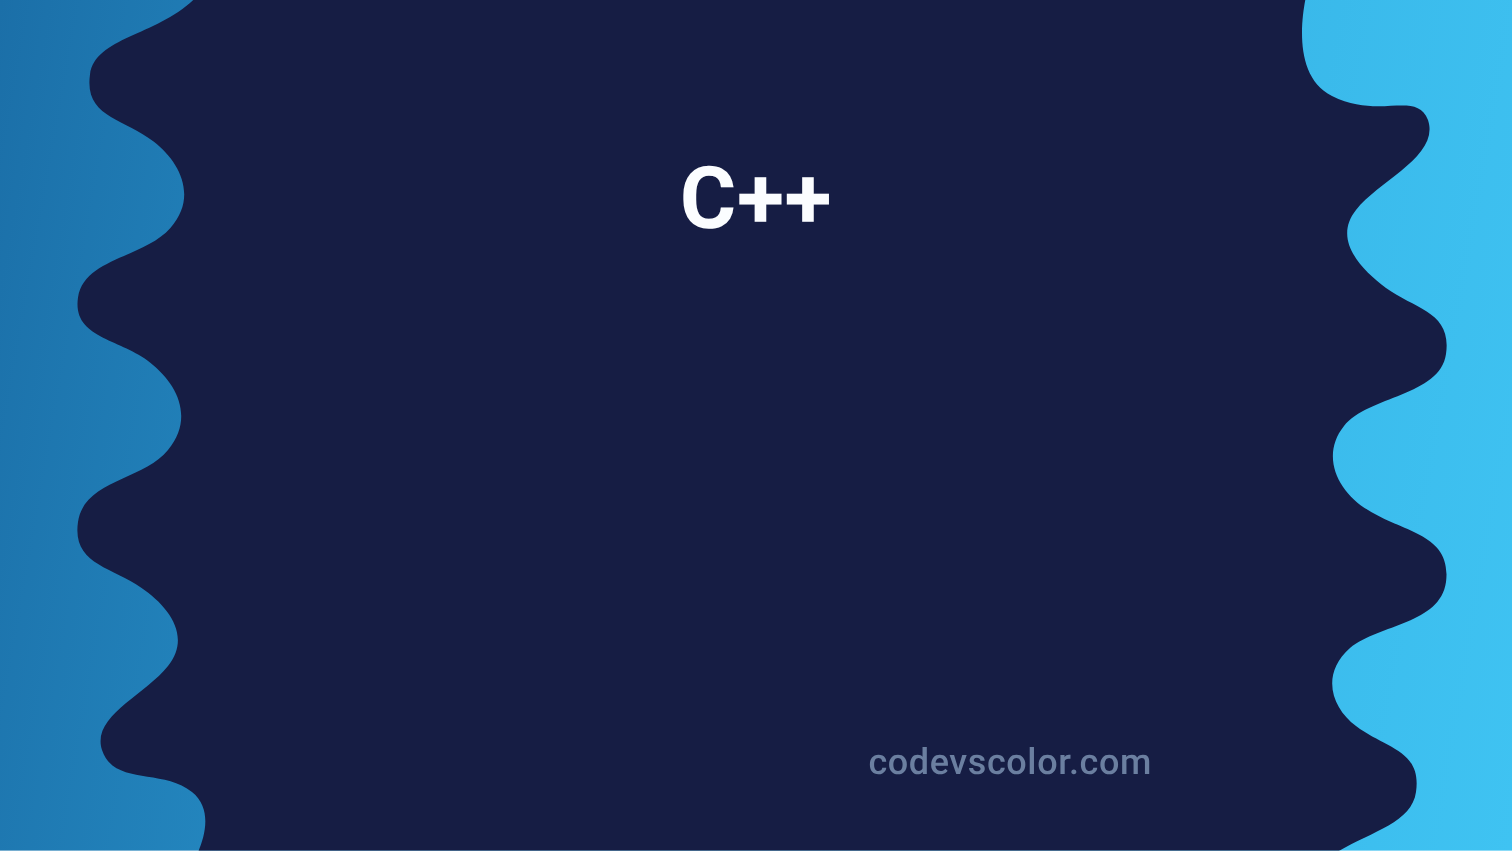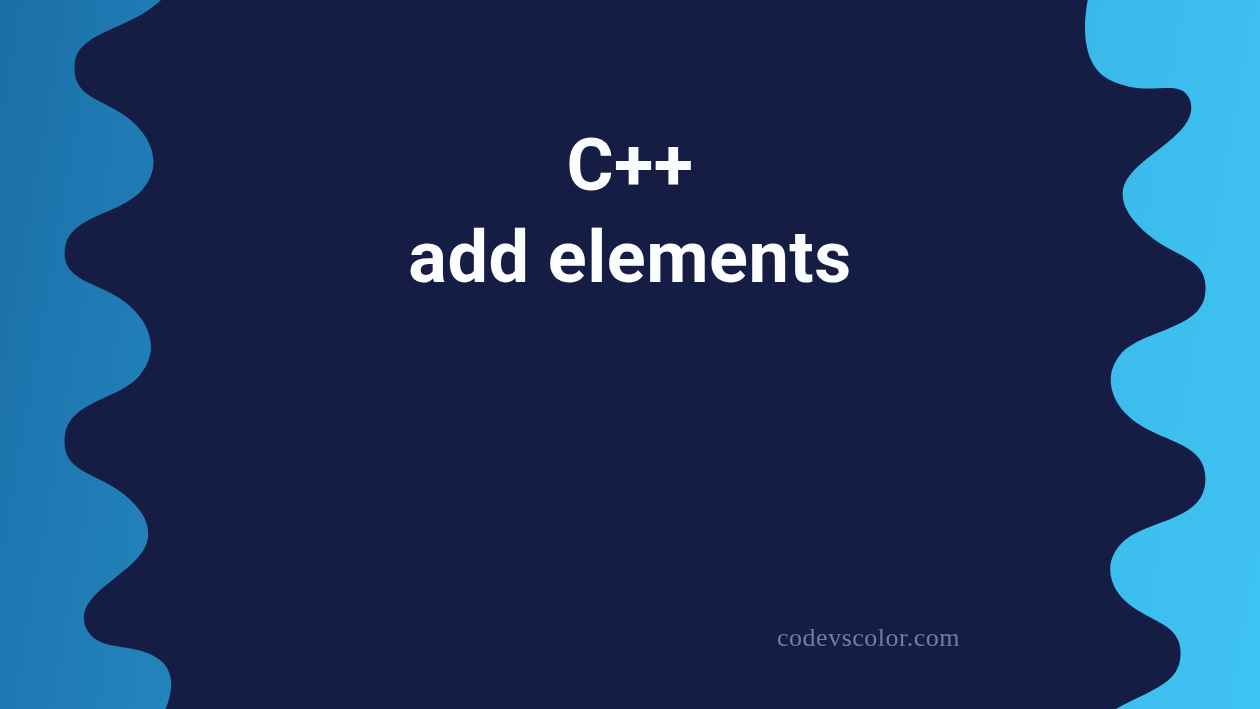--- a/index.html
+++ b/index.html
@@ -34,24 +34,23 @@
     font-size: 72px;
     line-height: 1.28;
     letter-spacing: 0.5px;
   }
   .title-block .line { display: block; }
   .watermark {
     position: absolute;
     bottom: 56px;
     right: 300px;
     color: #6b7fa0;
-    font-size: 26px;
+    font-size: 30px;
     font-weight: 500;
     letter-spacing: 0.5px;
-    font-family: Liberation Serif, serif;
   }
 </style>
 </head>
 <body>
 
 <div class="stage">
 
   <svg class="blob" viewBox="0 0 1260 709" preserveAspectRatio="none">
     <path fill="#161d44" d="
       M 170 -10
@@ -80,18 +79,17 @@
       C 70 215 120 215 142 190
       C 165 164 150 135 128 118
       C 103 98 70 98 75 62
       C 80 28 140 30 170 -10
       Z
     "></path>
   </svg>
 
   <div class="title-block">
     <span class="line">C++</span>
-    <span class="line">add elements</span>
   </div>
 
   <div class="watermark">codevscolor.com</div>
 
 </div>
 
 </body></html>

